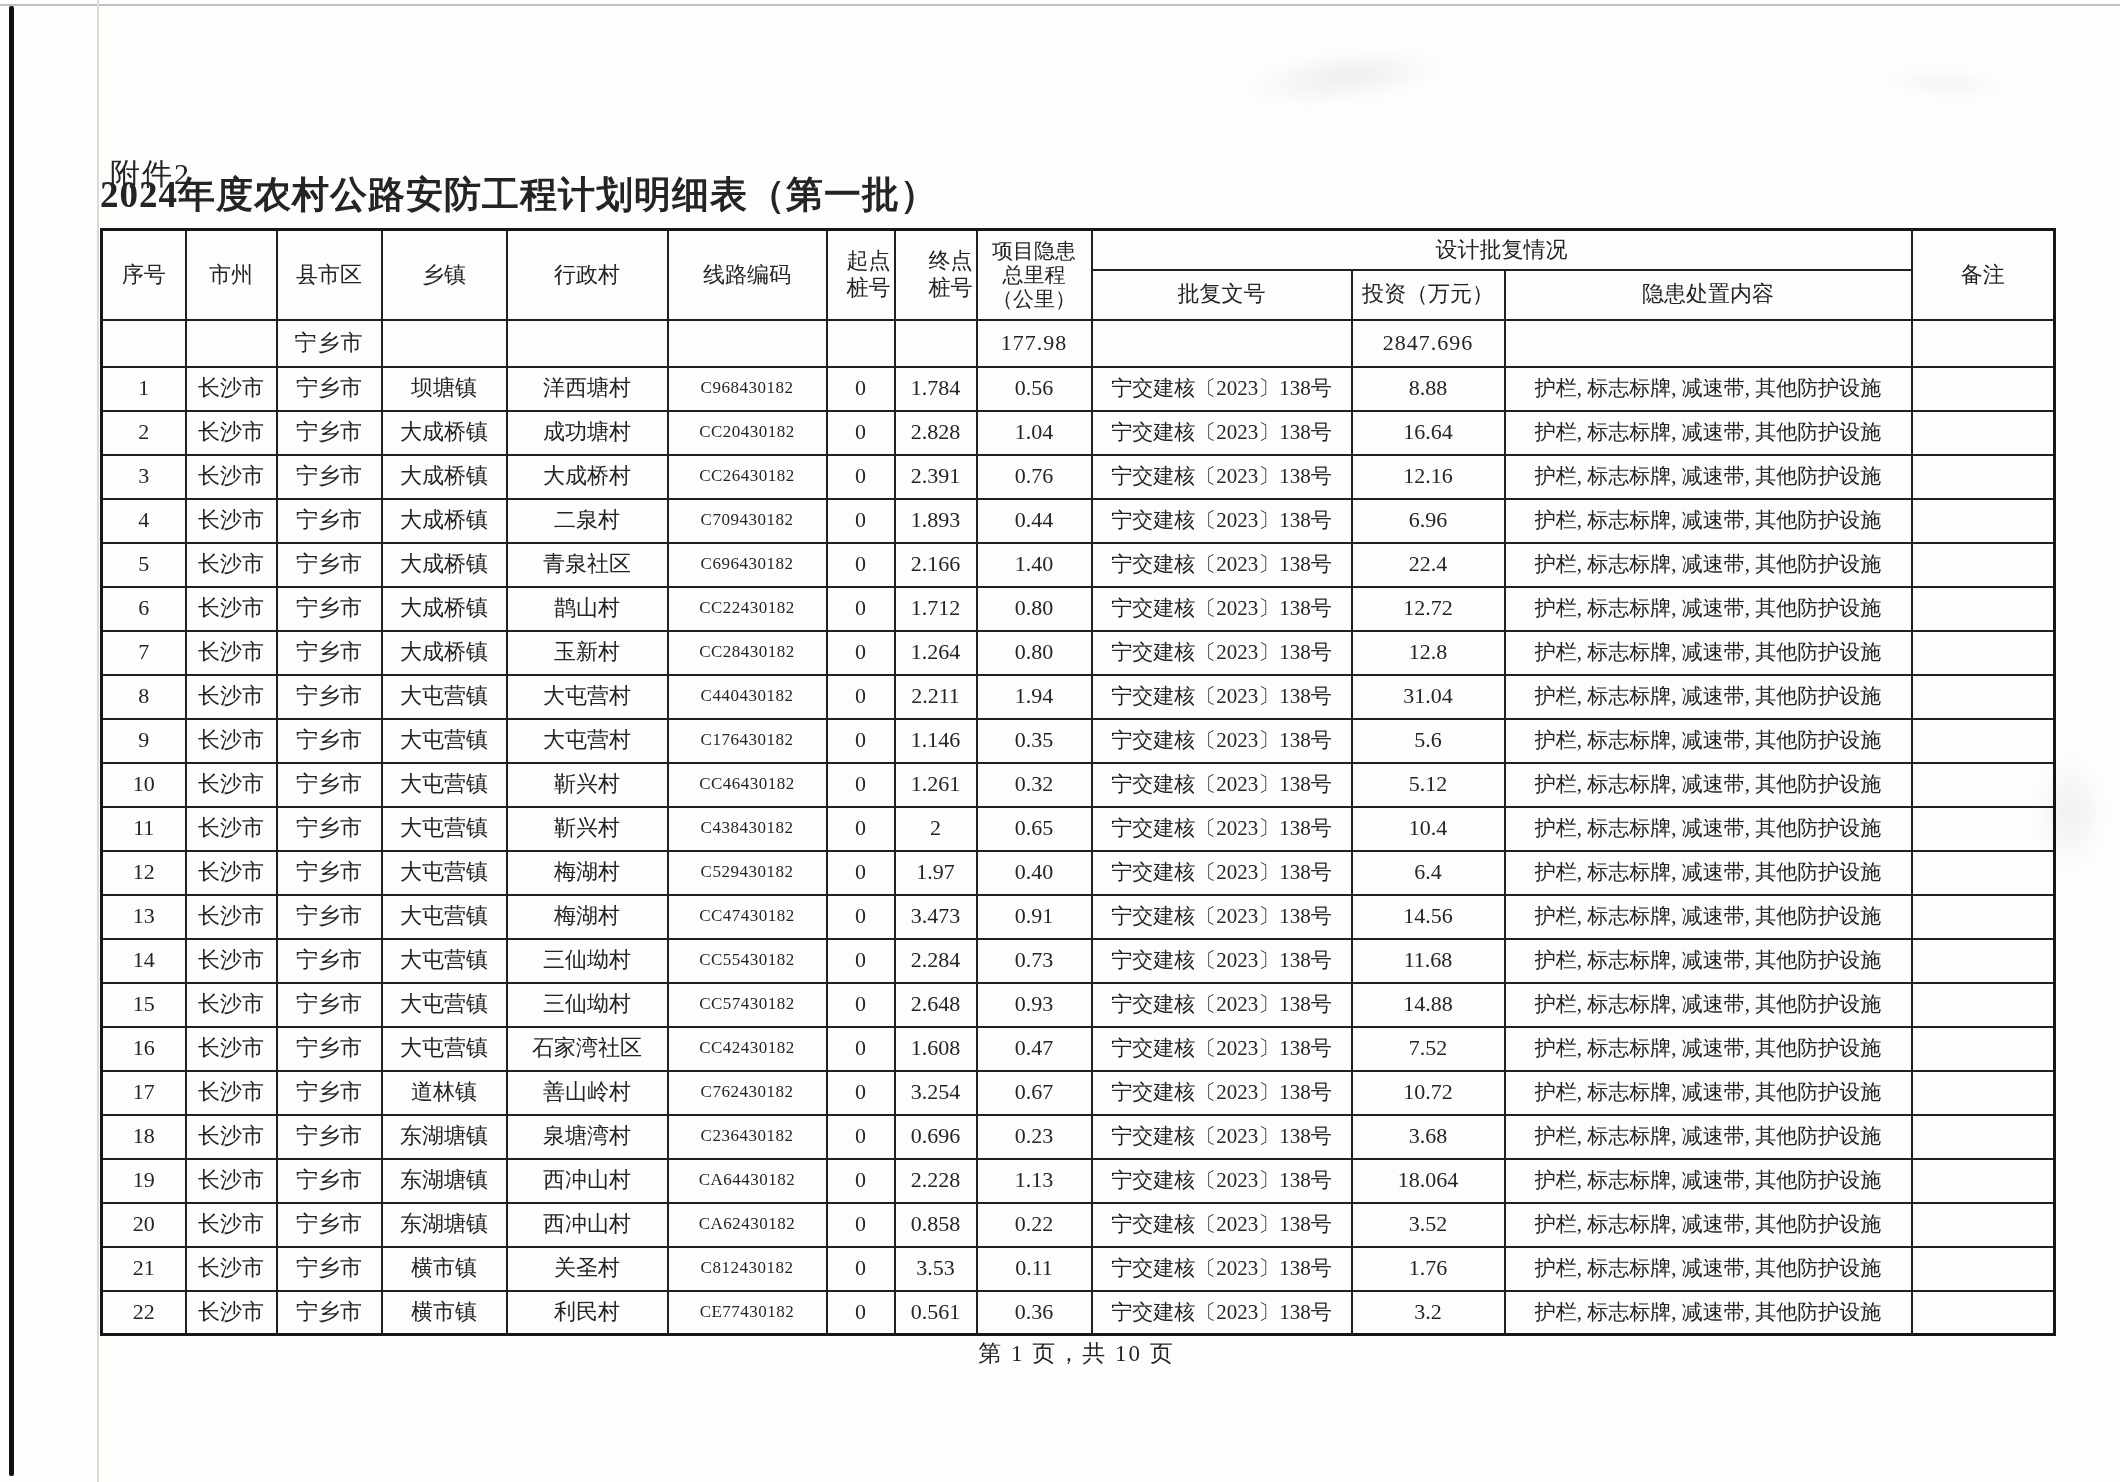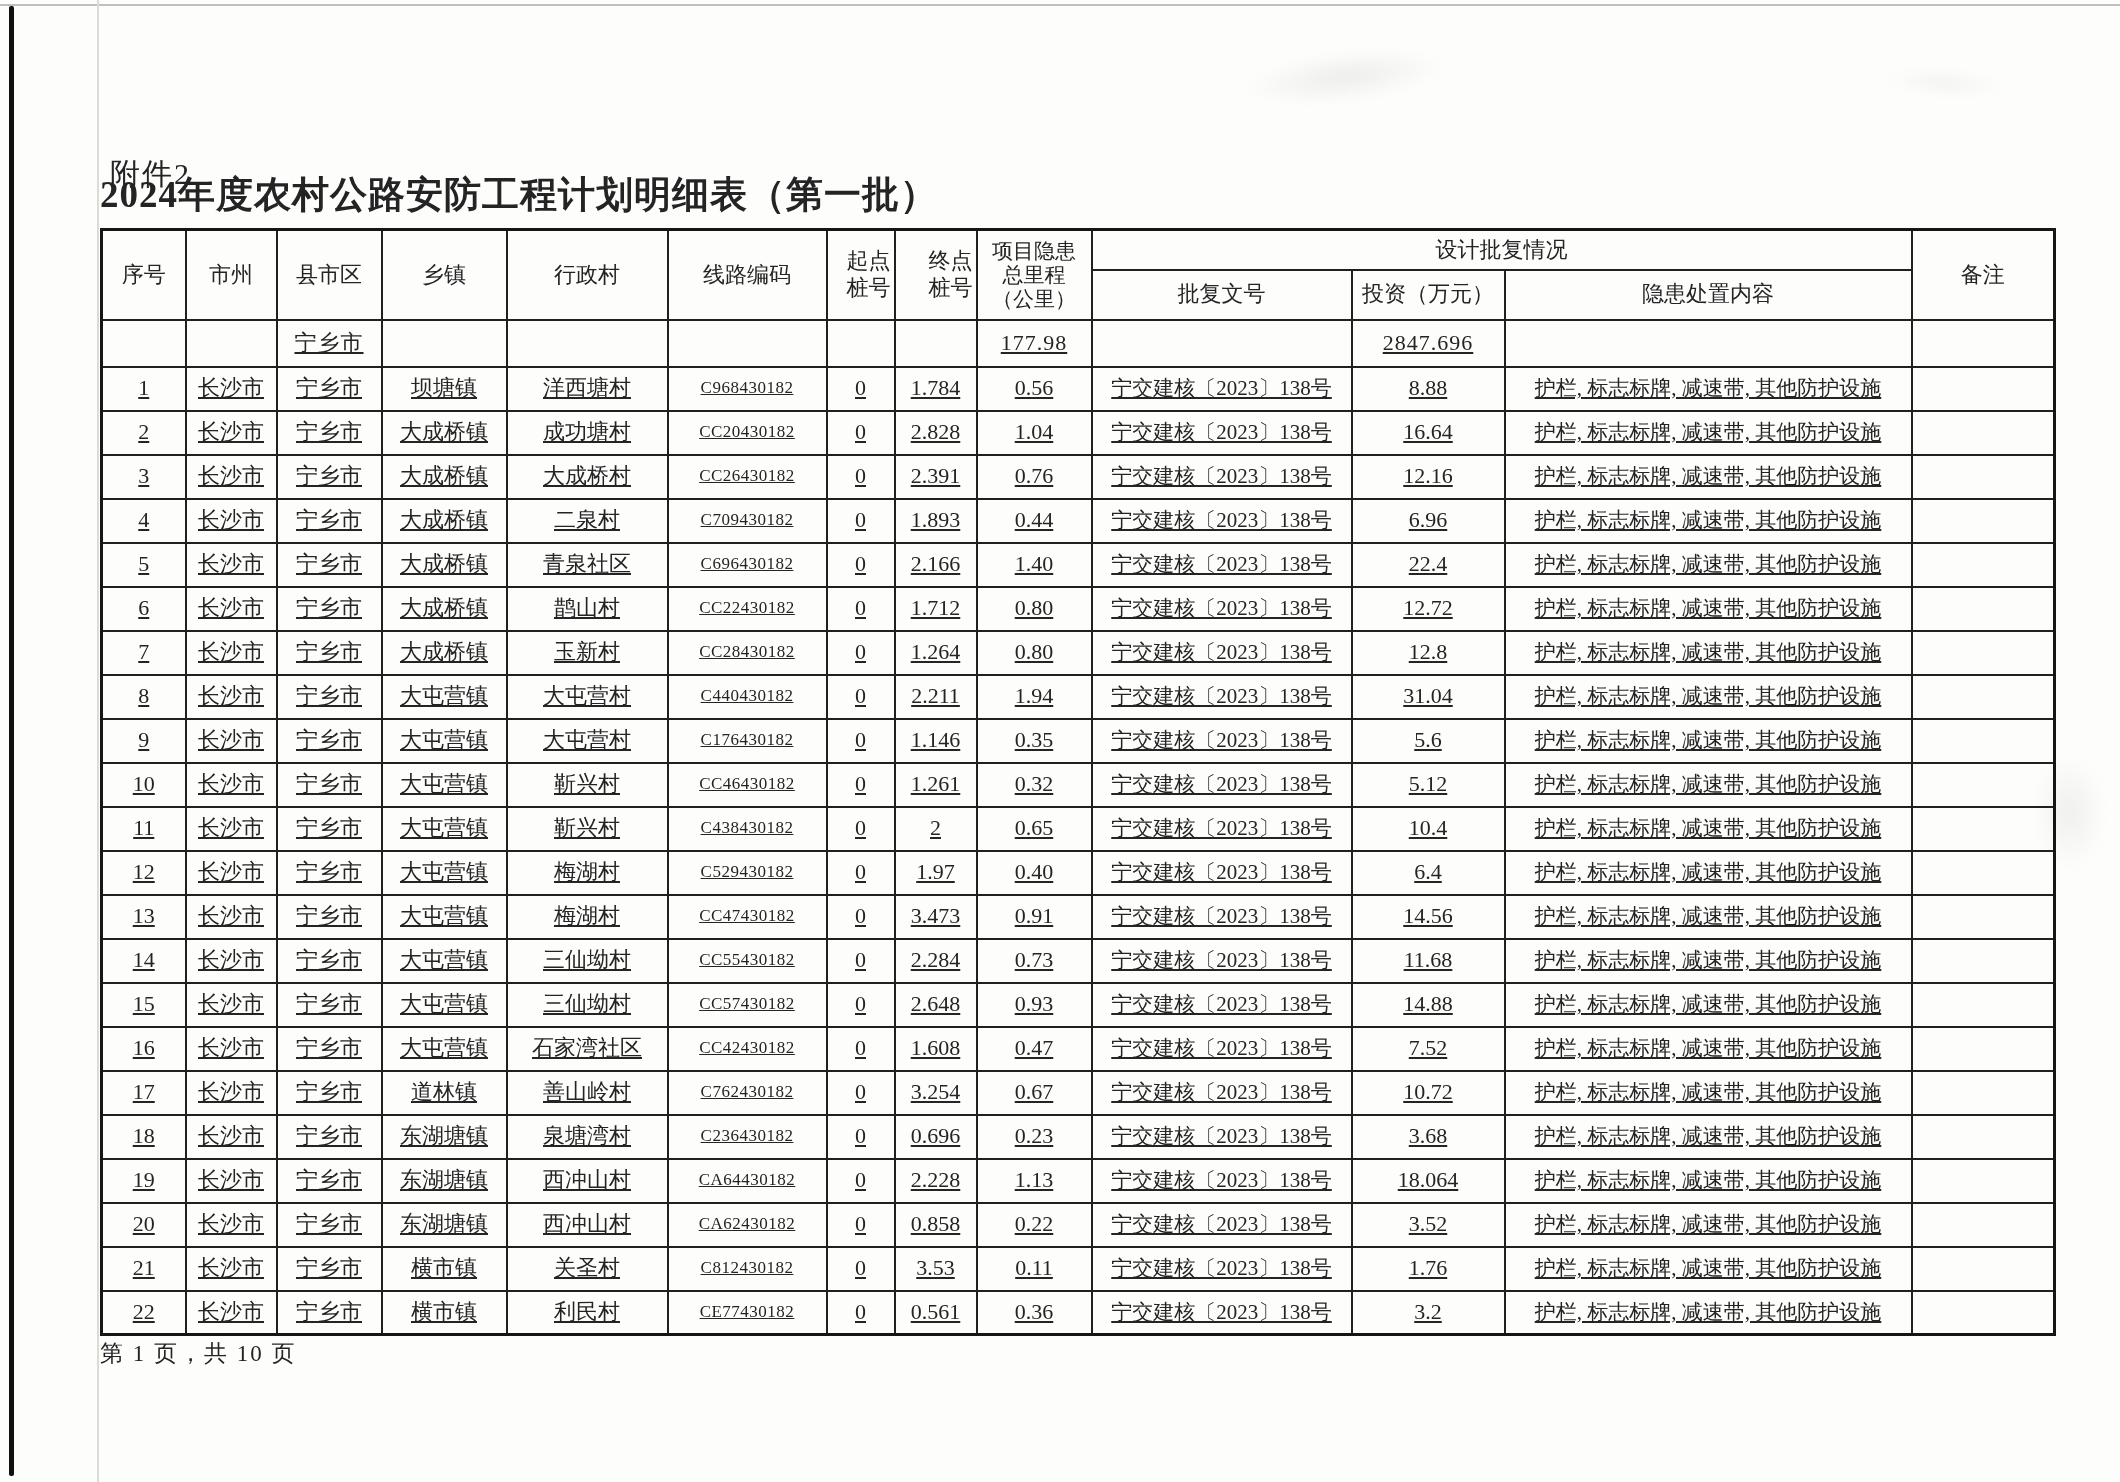--- a/index.html
+++ b/index.html
@@ -35,30 +35,30 @@
     text-align:center;vertical-align:middle;
     padding:0 3px;overflow:hidden;
     font-size:22px;font-weight:normal;
     line-height:1.2;
   }
   .plan thead th{white-space:pre-line;}
   .plan thead tr.h1{height:40px;}
   .plan thead tr.h2{height:50px;}
   th.mileage-h{font-size:21px;line-height:1.15;}
   th.stake-h{font-size:22px;text-align:right;}
-  tbody tr{height:44px;text-decoration:underline;}
+  tbody tr{height:44px;}
   tr.summary-row{height:47px;}
   tr.summary-row td{letter-spacing:1px;}
   td.cell-approval{font-size:21px;}
   td.cell-content{font-size:21px;}
   td.cell-code{font-size:17px;letter-spacing:.5px;margin-top:32px;}
 
   .footer{
     position:absolute;left:100px;top:1338px;width:1953px;
-    font-size:23px;letter-spacing:2px;
+    text-align:center;font-size:23px;letter-spacing:2px;
   }
 </style>
 </head>
 <body>
 
 <div class="page">
   <div class="scan-bar"></div>
   <div class="scan-topline"></div>
   <div class="paper-edge"></div>
   <div class="smudge smudge-a"></div>

